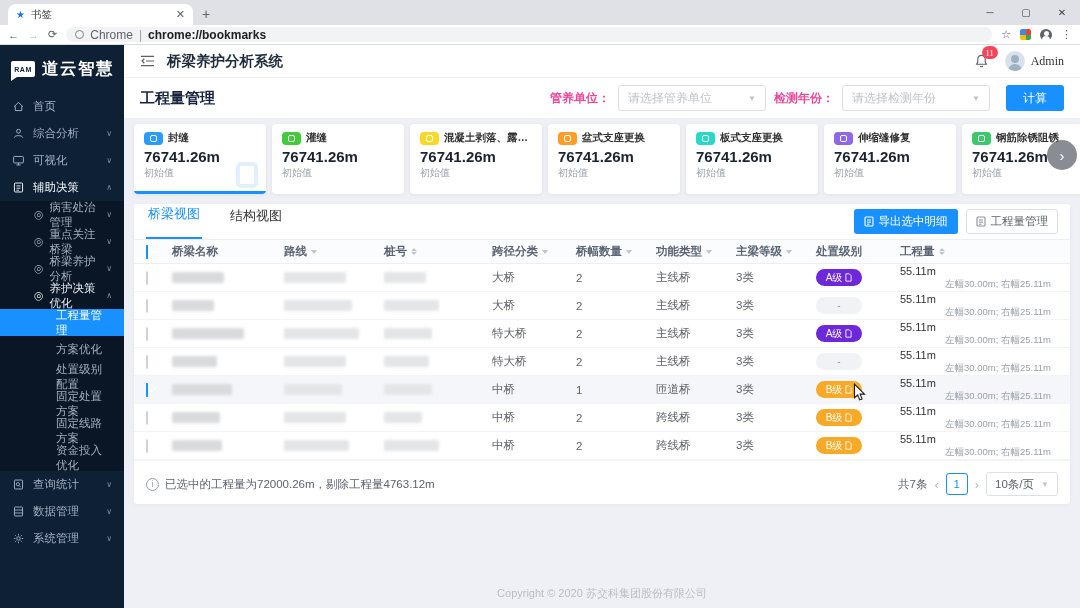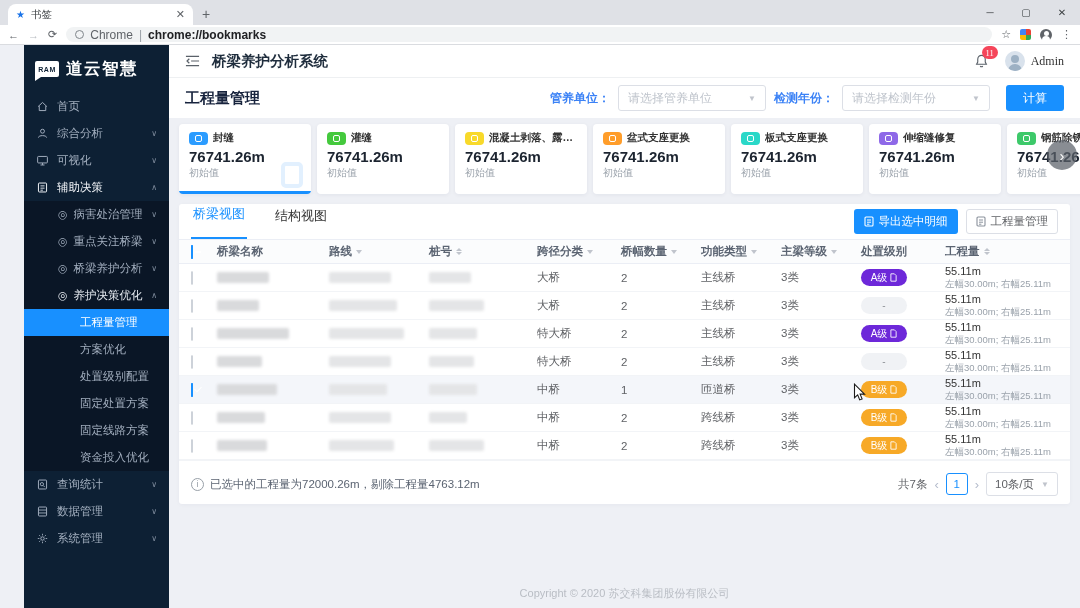--- a/index.html
+++ b/index.html
@@ -27,21 +27,21 @@
   .ext-icon { width:11px; height:11px; display:grid; grid-template-columns:1fr 1fr; grid-template-rows:1fr 1fr; border-radius:2px; overflow:hidden; }
   .ext-icon i { display:block; }
   .profile-ic { width:12px; height:12px; border-radius:50%; background:#5f6368; position:relative; }
   .profile-ic::after { content:''; position:absolute; left:3.5px; top:2px; width:5px; height:5px; border-radius:50%; background:#fff; }
   .profile-ic::before { content:''; position:absolute; left:2px; top:7px; width:8px; height:5px; border-radius:4px 4px 0 0; background:#fff; }
   .dots { color:#5f6368; font-size:11px; }
   .star-ol { color:#5f6368; font-size:11px; }
 
   
   .app { display:flex; height:563px; }
-  .sidebar { width:145px; flex-shrink:0; background:#0d2034; display:flex; flex-direction:column;margin-left:24px; }
+  .sidebar { width:124px; flex-shrink:0; background:#0d2034; display:flex; flex-direction:column; }
   .logo { height:48px; display:flex; align-items:center; gap:7px; padding-left:11px; flex-shrink:0; }
   .logo-flag { width:24px; height:16px; background:#fff; border-radius:2px 2px 2px 0; position:relative; display:flex; align-items:center; justify-content:center; font-size:7px; font-weight:bold; color:#0d2034; letter-spacing:.5px; }
   .logo-flag::after { content:''; position:absolute; left:0; bottom:-4px; border-left:6px solid #fff; border-bottom:4px solid transparent; }
   .logo-text { color:#fff; font-size:16.5px; font-weight:bold; letter-spacing:1.5px; }
   .menu { flex:1; }
   .menu-item { height:27px; display:flex; align-items:center; font-size:11.5px; color:#a3afbf; cursor:pointer; }
   .menu-item.level1 { padding:0 12px; gap:8px; }
   .menu-item.level1.open { color:#f2f5f9; }
   .menu-item.level2 { padding:0 12px 0 34px; gap:6px; background:#0a1626; }
   .menu-item.level2.open { color:#e8edf3; }
@@ -60,21 +60,21 @@
   .bell-badge { position:absolute; top:-7px; left:8px; min-width:16px; height:13px; background:#f5455a; border-radius:7px; color:#fff; font-size:8.5px; display:flex; align-items:center; justify-content:center; padding:0 3px; }
   .user { display:flex; align-items:center; gap:6px; }
   .avatar { width:20px; height:20px; border-radius:50%; background:#d9e2ec; position:relative; overflow:hidden; }
   .avatar::after { content:''; position:absolute; left:6px; top:4px; width:8px; height:8px; border-radius:50%; background:#9db1c4; }
   .avatar::before { content:''; position:absolute; left:3px; top:13px; width:14px; height:9px; border-radius:7px 7px 0 0; background:#9db1c4; }
   .user-name { font-size:12px; color:#333; }
 
   .page-bar { height:40px; background:#fff; display:flex; align-items:center; padding:0 16px; flex-shrink:0; }
   .page-title { font-size:15px; font-weight:bold; color:#17233d; }
   .filters { margin-left:auto; display:flex; align-items:center; gap:8px; }
-  .filter-label { font-size:12px; color:#3b82f6; font-weight:bold; }
+  .filter-label { font-size:12px; color:#ec4899; font-weight:bold; }
   .select-box { width:148px; height:26px; background:#fff; border:1px solid #dcdfe6; border-radius:3px; display:flex; align-items:center; padding:0 9px; font-size:12px; color:#bfc4cc; }
   .select-caret { margin-left:auto; color:#c0c4cc; font-size:8px; }
   .calc-btn { width:58px; height:26px; margin-left:8px; background:#1890ff; border:none; border-radius:3px; color:#fff; font-size:12px; cursor:pointer; }
 
   
   .content { flex:1; position:relative; padding:6px 10px 0; overflow:hidden; }
   .cards { display:flex; gap:6px; height:70px; }
   .card { width:132px; flex-shrink:0; background:#fff; border-radius:4px; padding:7px 10px 6px; box-shadow:0 1px 4px rgba(15,35,70,.06); position:relative; overflow:hidden; }
   .card.selected::after { content:''; position:absolute; left:0; right:0; bottom:0; height:3px; background:#1890ff; }
   .card-wm { position:absolute; right:8px; bottom:6px; width:22px; height:26px; border:4px solid #e2f0fe; border-radius:5px; }
@@ -111,21 +111,21 @@
   .cb.checked, .cb.indet { background:#1890ff; border-color:#1890ff; }
   .cb.checked::after { content:''; position:absolute; left:4px; top:1.5px; width:3px; height:6px; border-right:1.5px solid #fff; border-bottom:1.5px solid #fff; transform:rotate(45deg); }
   .cb.indet::after { content:''; position:absolute; left:2.5px; top:5.5px; width:6px; height:2px; background:#fff; }
   .blur-block { height:11px; border-radius:2px; background:#d9dadc; filter:blur(1.6px); }
   .blur-block.lt { background:#e4e5e7; }
   .badge { min-width:46px; height:17px; border-radius:9px; color:#fff; font-size:10px; display:inline-flex; align-items:center; justify-content:center; gap:3px; padding:0 7px; cursor:pointer; }
   .badge.green { background:#6d28d9; }
   .badge.orange { background:#f7a927; }
   .badge.none { background:#f0f2f5; color:#909399; cursor:default; }
   .qty-main { font-size:11px; color:#333; line-height:1.2; }
-  .qty-sub { font-size:9.5px; color:#9aa2ab; line-height:1.2; white-space:nowrap; }
+  .qty-sub { font-size:9.5px; color:#9aa2ab; line-height:1.2; white-space:nowrap;margin-left:45px; }
 
   .panel-foot { display:flex; align-items:center; padding:11px 12px; border-top:1px solid #f2f4f7; margin-top:auto; }
   .summary { display:flex; align-items:center; gap:6px; font-size:11.5px; color:#5b6472; }
   .info-icon { width:13px; height:13px; border:1px solid #98a0a8; border-radius:50%; color:#98a0a8; font-size:9px; display:flex; align-items:center; justify-content:center; font-style:normal; flex-shrink:0; }
   .pagination { margin-left:auto; display:flex; align-items:center; gap:7px; font-size:11.5px; color:#606266; }
   .pg-arrow { color:#b4bccc; font-size:13px; cursor:pointer; }
   .pg-page { width:22px; height:22px; border:1px solid #1890ff; border-radius:3px; color:#1890ff; background:#fff; display:flex; align-items:center; justify-content:center; cursor:pointer; }
   .pg-size { height:24px; border:1px solid #dcdfe6; border-radius:3px; background:#fff; display:flex; align-items:center; gap:7px; padding:0 8px; color:#606266; cursor:pointer; }
   .copyright { position:absolute; left:0; right:0; bottom:7px; text-align:center; font-size:11px; color:#b9bdc4; }
   .mouse-cursor { position:absolute; z-index:50; pointer-events:none; }

